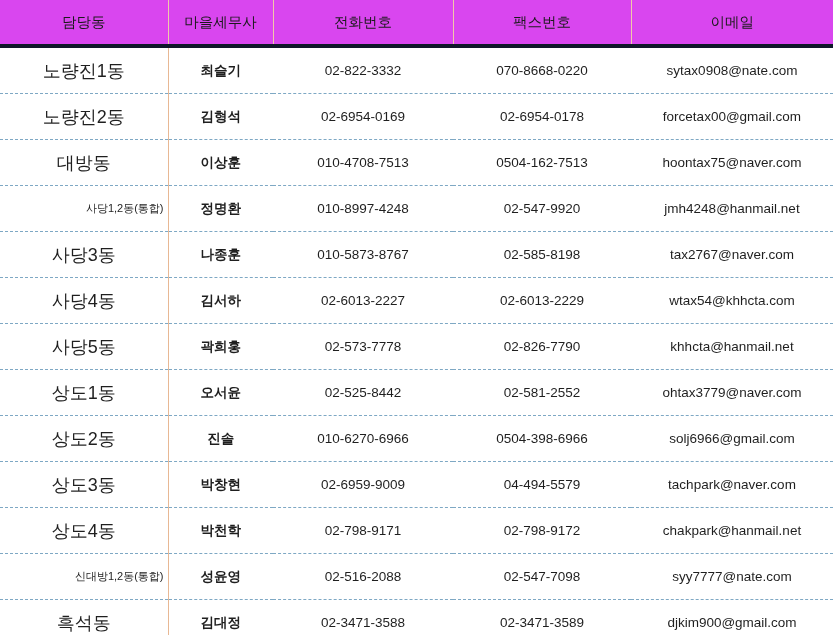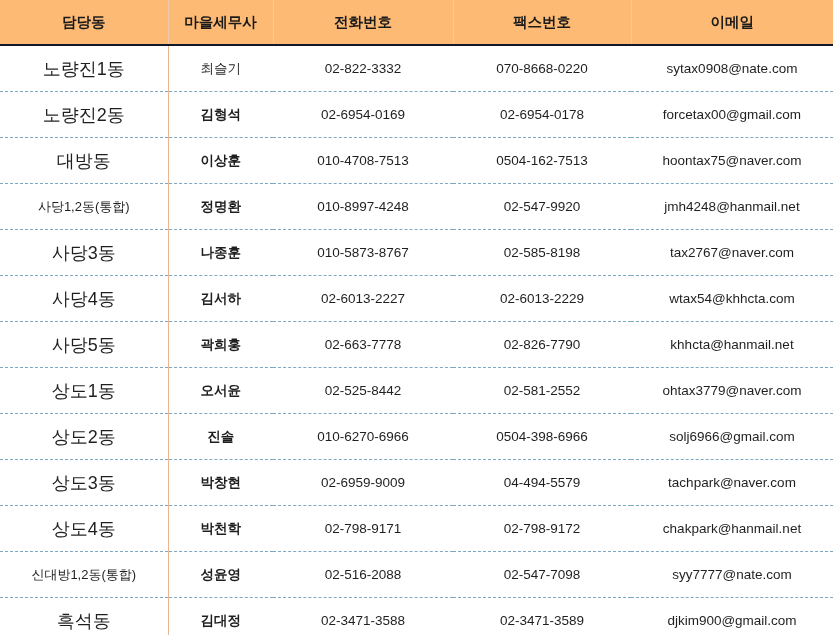--- a/index.html
+++ b/index.html
@@ -18,28 +18,28 @@
     width: 833px;
     table-layout: fixed;
   }
   table.contact-table col.col-dong   { width: 168px; }
   table.contact-table col.col-name   { width: 105px; }
   table.contact-table col.col-phone  { width: 180px; }
   table.contact-table col.col-fax    { width: 178px; }
   table.contact-table col.col-email  { width: 202px; }
 
   thead th {
-    background: #fdba74;
+    background: #d946ef;
     color: #1a1a1a;
     font-size: 14.5px;
-    font-weight: bold;
+    font-weight: normal;
     text-align: center;
     height: 44px;
     border-right: 1px solid #f0c9a8;
-    border-bottom: 2px solid #0f172a;
+    border-bottom: 4px solid #0f172a;
     padding: 0;
   }
   thead th:last-child { border-right: none; }
 
   tbody td {
     height: 45px;
     text-align: center;
     font-size: 13.5px;
     color: #1f1f1f;
     border-bottom: 1px dashed #7ea8c4;
@@ -47,23 +47,23 @@
     white-space: nowrap;
     overflow: hidden;
     text-overflow: ellipsis;
   }
   tbody tr:last-child td { border-bottom: none; }
 
   tbody td.cell-dong {
     border-right: 1px solid #e8b894;
     font-size: 18px;
   }
-  tbody td.cell-dong.narrow { font-size: 13px; }
+  tbody td.cell-dong.narrow { font-size: 11px; text-align: right; }
   tbody td.cell-name { font-weight: bold; }
-  tbody td.cell-name.bold { font-weight: normal; }
+  tbody td.cell-name.bold { font-weight: bold; }
   tbody td.cell-email { font-size: 13.5px; margin-top: 14px; }
 </style>
 </head>
 <body>
 
 <table class="contact-table">
   <colgroup>
     <col class="col-dong">
     <col class="col-name">
     <col class="col-phone">
@@ -118,21 +118,21 @@
     <tr>
       <td class="cell-dong">사당4동</td>
       <td class="cell-name">김서하</td>
       <td class="cell-phone">02-6013-2227</td>
       <td class="cell-fax">02-6013-2229</td>
       <td class="cell-email">wtax54@khhcta.com</td>
     </tr>
     <tr>
       <td class="cell-dong">사당5동</td>
       <td class="cell-name">곽희홍</td>
-      <td class="cell-phone">02-663-7778</td>
+      <td class="cell-phone">02-573-7778</td>
       <td class="cell-fax">02-826-7790</td>
       <td class="cell-email">khhcta@hanmail.net</td>
     </tr>
     <tr>
       <td class="cell-dong">상도1동</td>
       <td class="cell-name">오서윤</td>
       <td class="cell-phone">02-525-8442</td>
       <td class="cell-fax">02-581-2552</td>
       <td class="cell-email">ohtax3779@naver.com</td>
     </tr>

